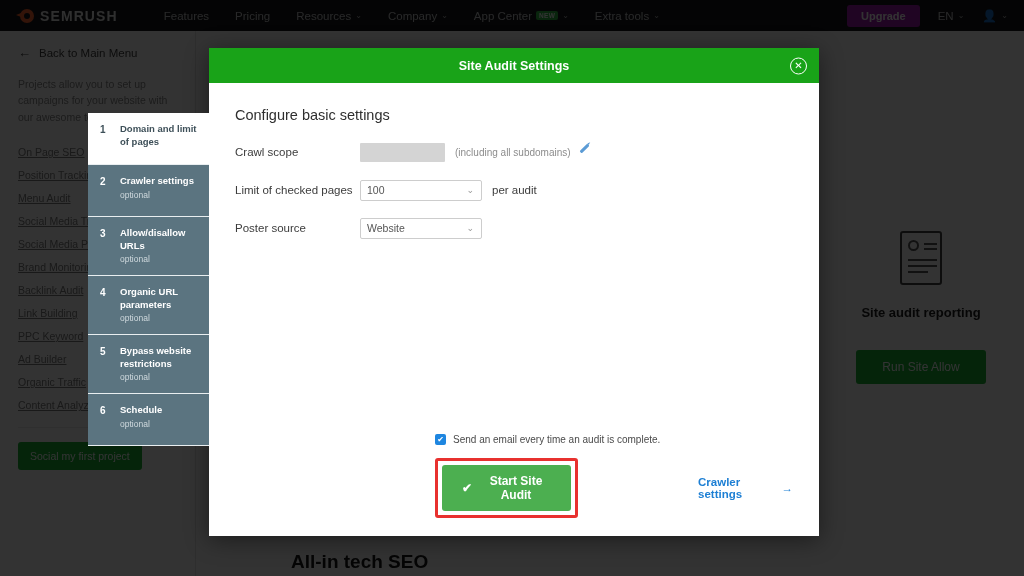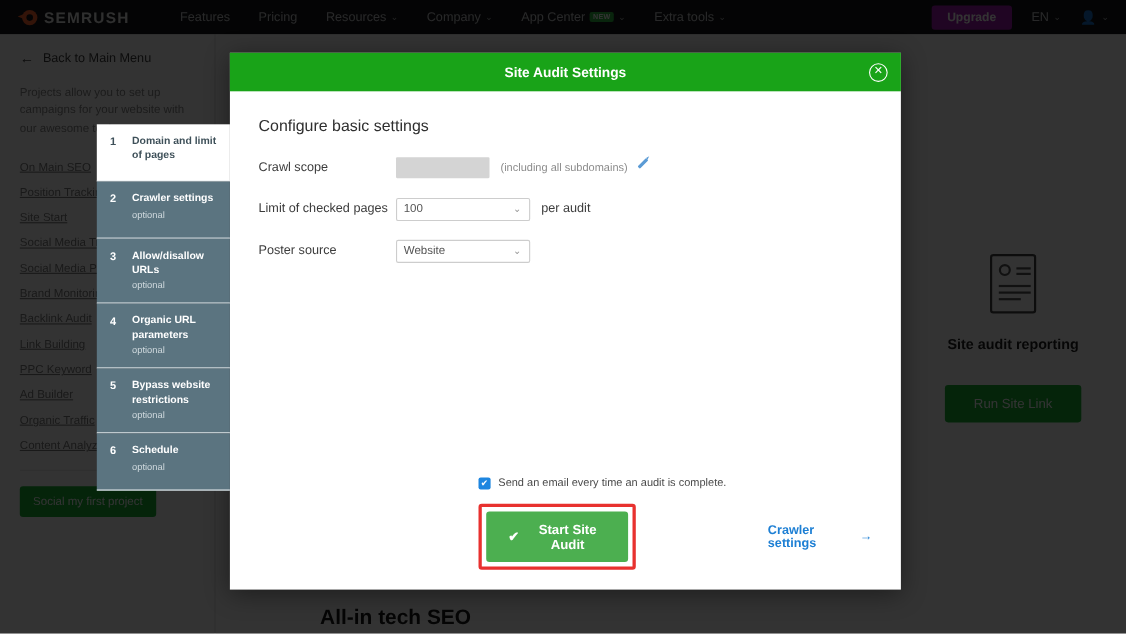--- a/index.html
+++ b/index.html
@@ -197,27 +197,27 @@
   <div class="bg-page">
 
     <div class="sidebar">
       <div class="back-link">
         <span class="back-arrow">←</span>
         <span>Back to Main Menu</span>
       </div>
       <div class="sb-desc">Projects allow you to set up campaigns for your website with our awesome tools.</div>
       <div class="sb-list">
         <div class="sb-item">
-            <span>On Main SEO</span>
+            <span>On Page SEO</span>
           </div>
         <div class="sb-item">
             <span>Position Tracking</span>
           </div>
         <div class="sb-item">
-            <span>Site Start</span>
+            <span>Menu Audit</span>
           </div>
         <div class="sb-item">
             <span>Social Media Tracker</span>
           </div>
         <div class="sb-item">
             <span>Social Media Poster</span>
           </div>
         <div class="sb-item">
             <span>Brand Monitoring</span>
           </div>
@@ -249,21 +249,21 @@
       <div class="promo-card">
         <div class="promo-icon">
           <span class="circ"></span>
           <span class="pl" style="left:22px; top:10px; width:13px;"></span>
           <span class="pl" style="left:22px; top:15px; width:13px;"></span>
           <span class="pl" style="left:6px;  top:26px; width:29px;"></span>
           <span class="pl" style="left:6px;  top:32px; width:29px;"></span>
           <span class="pl" style="left:6px;  top:38px; width:20px;"></span>
         </div>
         <div class="promo-text">Site audit reporting</div>
-        <button class="promo-btn">Run Site Link</button>
+        <button class="promo-btn">Run Site Allow</button>
       </div>
       <div class="bottom-heading">All-in tech SEO</div>
 
     </div>
 
     <div class="navbar">
       <div class="logo-wrap">
         <span class="logo-mark">
           <span class="tail"></span>
             <span class="ball"></span>

